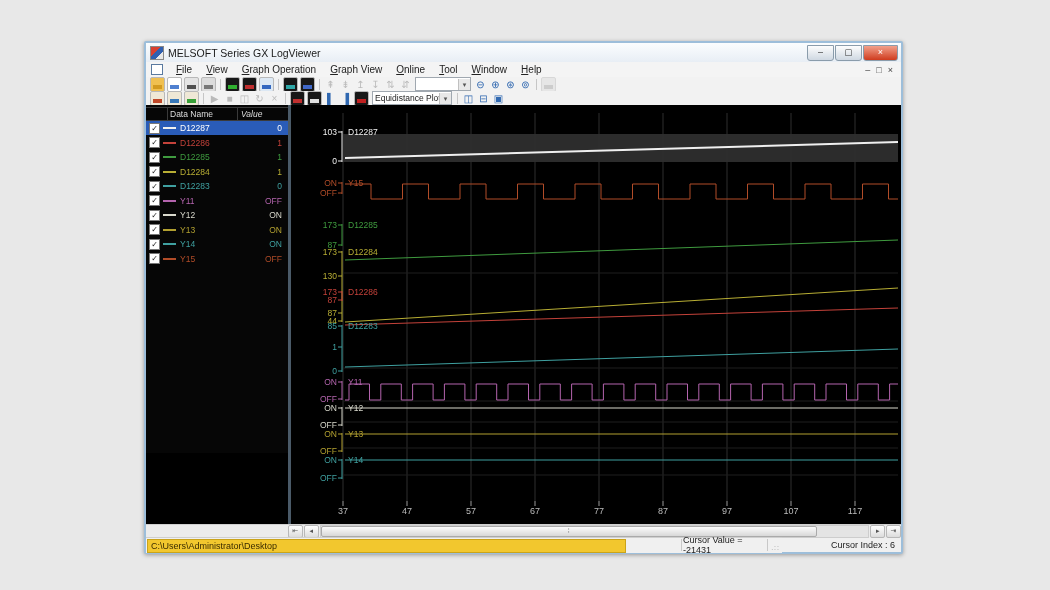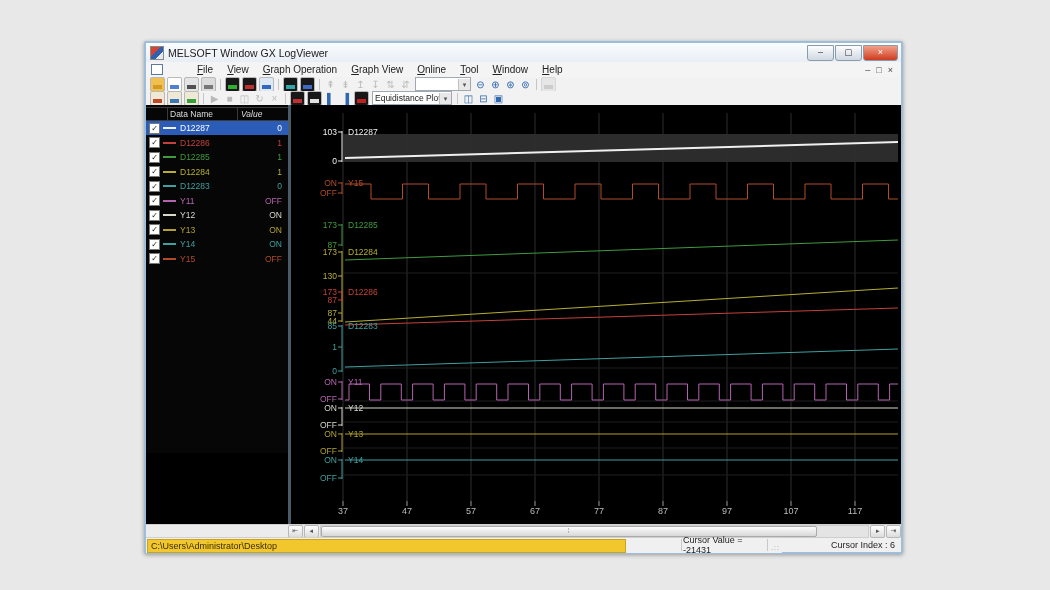--- a/index.html
+++ b/index.html
@@ -18,21 +18,21 @@
     font-size:10.5px;color:#1a1a1a;}
   .appicon{width:12px;height:12px;margin:0 4px 0 4px;background:linear-gradient(135deg,#d84030 0 40%,#3060b0 40% 70%,#e8e8e8 70%);border:1px solid #888;}
   .title{flex:1;}
   .winbtns{display:flex;margin:1px 3px 0 0;}
   .wbtn{width:25px;height:14px;border:1px solid #8a9cab;border-radius:0 0 3px 3px;
     background:linear-gradient(#fdfdfd,#cfd8e2);color:#333;font-size:9px;line-height:12px;
     text-align:center;margin-left:1px;}
   .wbtn.close{background:linear-gradient(#f2a08a,#cf3b1e);color:#fff;width:33px;}
   
   .menubar{position:absolute;left:0;top:19px;right:0;height:15px;background:#f4f4f4;
-    display:flex;align-items:center;font-size:10px;color:#222;border-bottom:1px solid #e2e2e2;gap:21px;}
+    display:flex;align-items:center;font-size:10px;color:#222;border-bottom:1px solid #e2e2e2;}
   .mdiicon{width:10px;height:9px;border:1px solid #5a7aa0;background:#fff;margin:0 6px 0 5px;}
   .menu-item{display:inline-block;padding:1px 7px;}
   .menu-item::first-letter{text-decoration:underline;}
   .mdibtns{margin-left:auto;display:flex;gap:6px;padding-right:8px;color:#444;font-size:9px;}
   .mdibtns span{line-height:12px;}
   
   .tb{position:absolute;left:0;right:0;height:14px;background:#f2f2f2;display:flex;
     align-items:center;padding-left:3px;border-bottom:1px solid #e0e0e0;}
   #tb1{top:34px;} #tb2{top:48px;}
   .ticon{width:13px;height:13px;margin:0 1px;display:inline-flex;align-items:center;
@@ -81,21 +81,21 @@
   text{font-family:"Liberation Sans",sans-serif;}
 </style>
 </head>
 <body>
 
 <div>
 <div id="win">
 
   <div class="titlebar">
     <span class="appicon"></span>
-    <span class="title">MELSOFT Window GX LogViewer</span>
+    <span class="title">MELSOFT Series GX LogViewer</span>
     <div class="winbtns">
       <span class="wbtn">–</span>
       <span class="wbtn">▢</span>
       <span class="wbtn close">×</span>
     </div>
   </div>
 
   <div class="menubar">
     <span class="mdiicon"></span>
     <span id="menu-items"><span class="menu-item">File</span><span class="menu-item">View</span><span class="menu-item">Graph Operation</span><span class="menu-item">Graph View</span><span class="menu-item">Online</span><span class="menu-item">Tool</span><span class="menu-item">Window</span><span class="menu-item">Help</span></span>

